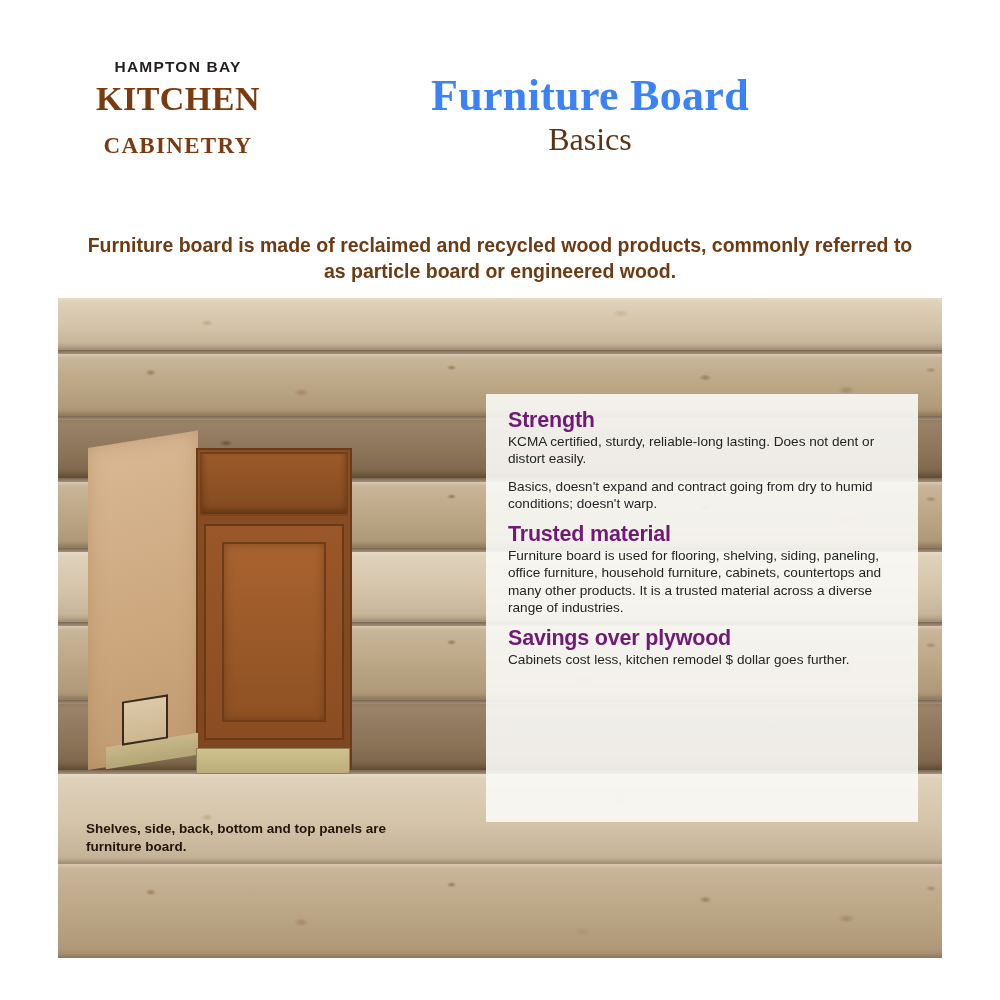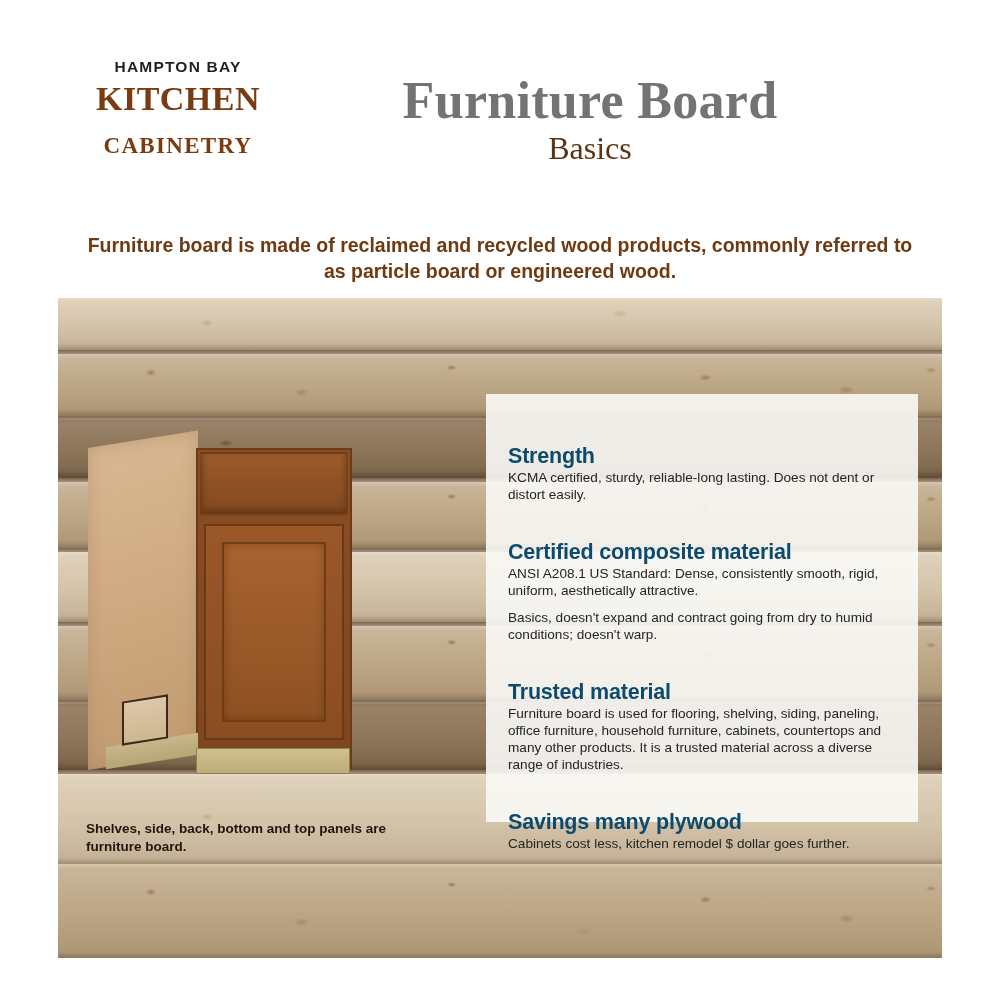--- a/index.html
+++ b/index.html
@@ -58,22 +58,22 @@
   .title-block {
     position: absolute;
     left: 290px;
     top: 72px;
     width: 600px;
     text-align: center;
   }
   .title-main {
     font-family: "Liberation Serif", serif;
     font-weight: bold;
-    font-size: 52px;
-    color: #737373;
+    font-size: 44px;
+    color: #3b82f6;
     line-height: 1.1;
     letter-spacing: 0.3px;
   }
   .title-sub {
     font-family: "Liberation Serif", serif;
     font-weight: normal;
     font-size: 32px;
     color: #5d3312;
     line-height: 1.15;
     margin-top: 1px;
@@ -228,24 +228,23 @@
     width: 432px;
     height: 428px;
     background: rgba(250,249,246,0.90);
     padding: 14px 22px 10px 22px;
     box-sizing: border-box;
   }
   .feat + .feat { margin-top: 10px; }
   .feat-title {
     font-size: 21.5px;
     font-weight: bold;
-    color: #0c4a6e;
+    color: #701a75;
     line-height: 1.12;
     letter-spacing: -0.2px;
-    margin-top: 36px;
   }
   .feat-body {
     font-size: 13.6px;
     color: #242424;
     line-height: 1.27;
     margin-top: 1px;
   }
 </style>
 </head>
 <body>
@@ -299,33 +298,29 @@
 
   <div class="caption">Shelves, side, back, bottom and top panels are furniture board.</div>
 
   <div class="card">
 
     <div class="feat">
       <div class="feat-title">Strength</div>
       <div class="feat-body">KCMA certified, sturdy, reliable-long lasting. Does not dent or distort easily.</div>
     </div>
 
-    <div class="feat">
-      <div class="feat-title">Certified composite material</div>
-      <div class="feat-body">ANSI A208.1 US Standard: Dense, consistently smooth, rigid, uniform, aesthetically attractive.</div>
-    </div>
 
     <div class="feat">
       <div class="feat-body">Basics, doesn't expand and contract going from dry to humid conditions; doesn't warp.</div>
     </div>
 
     <div class="feat">
       <div class="feat-title">Trusted material</div>
       <div class="feat-body">Furniture board is used for flooring, shelving, siding, paneling, office furniture, household furniture, cabinets, countertops and many other products. It is a trusted material across a diverse range of industries.</div>
     </div>
 
     <div class="feat">
-      <div class="feat-title">Savings many plywood</div>
+      <div class="feat-title">Savings over plywood</div>
       <div class="feat-body">Cabinets cost less, kitchen remodel $ dollar goes further.</div>
     </div>
 
   </div>
 </div>
 
 </body></html>

